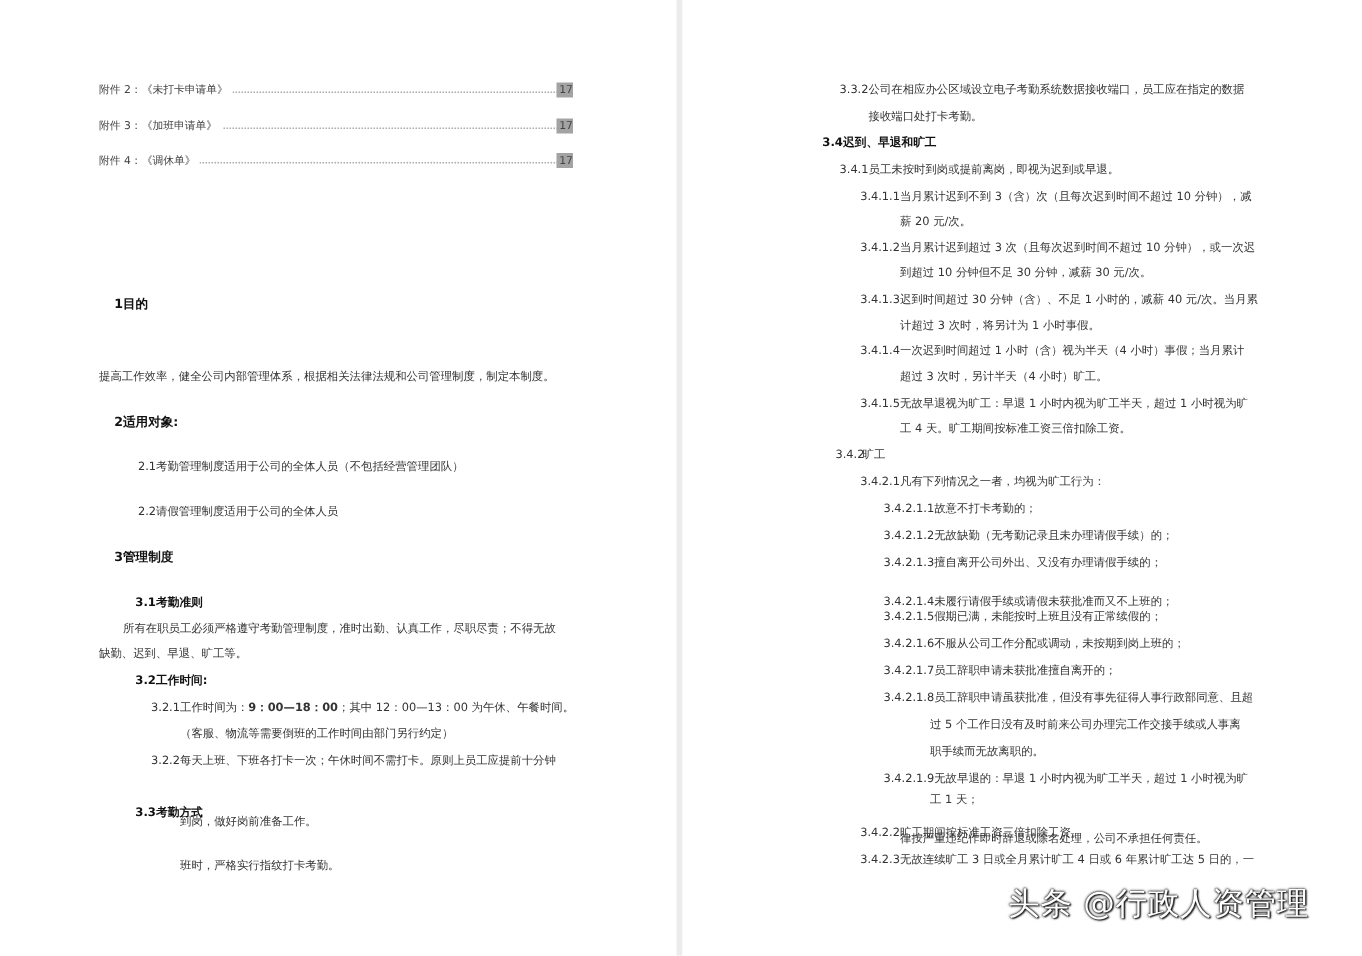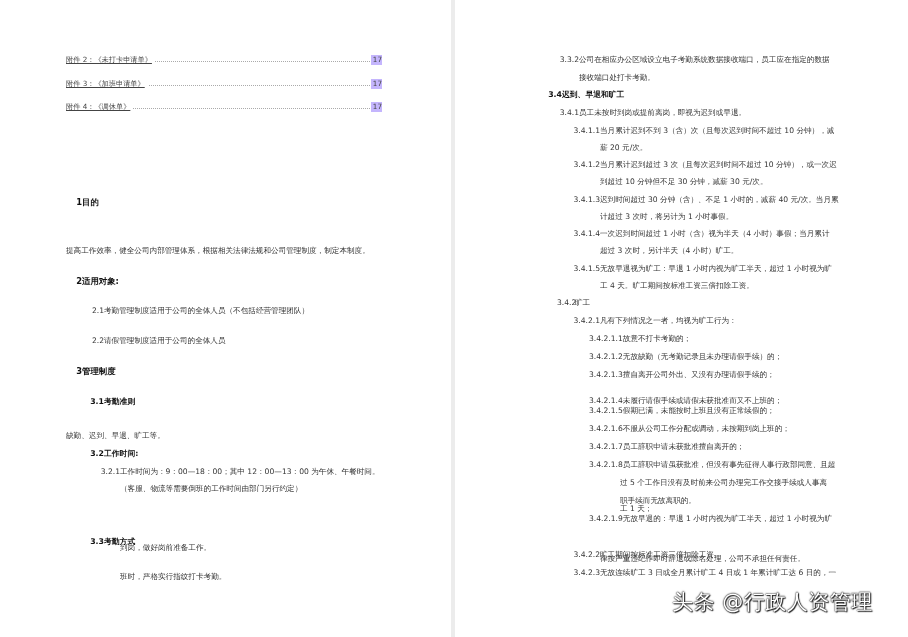--- a/index.html
+++ b/index.html
@@ -11,26 +11,26 @@
   }
   .page { position: absolute; top: 0; height: 637px; background: #fff; }
   .page-left { left: 0; width: 451px; }
   .page-right { left: 455px; width: 453px; }
   .divider { position: absolute; left: 451px; top: 0; width: 4px; height: 637px; background: #ececec; }
 
   .ln { position: absolute; white-space: nowrap; font-size: 7.6px; line-height: 10px; color: #333; text-align: right; }
   .h1 { font-weight: bold; font-size: 8.4px; color: #111; }
   .h2 { font-weight: bold; font-size: 7.8px; color: #111; }
   .num { display: inline-block; }
-  .b { font-weight: normal; }
+  .b { font-weight: bold; }
 
   .toc { position: absolute; left: 66px; width: 316px; height: 10px; font-size: 7.2px; line-height: 10px; color: #444; }
-  .toc .t-label { position: absolute; left: 0; top: 0; background: #fff; padding-right: 3px; text-decoration: underline; }
+  .toc .t-label { position: absolute; left: 0; top: 0; background: #fff; padding-right: 3px; }
   .toc .t-dots { position: absolute; left: 0; right: 0; top: 6px; border-bottom: 1px dotted #aaa; }
-  .toc .t-page { position: absolute; right: 0; top: 0; background: #c4b5fd; padding-left: 2px; }
+  .toc .t-page { position: absolute; right: 0; top: 0; background: #a3a3a3; padding-left: 2px; }
 
   .watermark {
     position: absolute; left: 672px; top: 588px; white-space: nowrap;
     font-size: 21px; color: #fff; letter-spacing: 0.5px;
     text-shadow: 0 0 2px #000, 0 0 1px #000, 1px 1px 1px #333;
     font-family: "DejaVu Sans", sans-serif;
   }
 </style>
 </head>
 <body>
@@ -68,30 +68,34 @@
     <span class="num" style="width:22px">2.2</span><span>请假管理制度适用于公司的全体人员</span>
   </div>
 
   <div class="ln h1" style="left:66px;top:366px">
     <span class="num" style="width:16px">3</span><span>管理制度</span>
   </div>
 
   <div class="ln h2" style="left:82px;top:397px">
     <span class="num" style="width:22px">3.1</span><span>考勤准则</span>
   </div>
+  <div class="ln" style="left:82px;top:414px">所有在职员工必须严格遵守考勤管理制度，准时出勤、认真工作，尽职尽责；不得无故</div>
   <div class="ln" style="left:66px;top:431px">缺勤、迟到、早退、旷工等。</div>
 
   <div class="ln h2" style="left:82px;top:449px">
     <span class="num" style="width:22px">3.2</span><span>工作时间:</span>
   </div>
   <div class="ln" style="left:98px;top:467px">
     <span class="num" style="width:22px">3.2.1</span><span>工作时间为：</span><span class="b">9：00—18：00</span><span>；其中 12：00—13：00 为午休、午餐时间。</span>
   </div>
   <div class="ln" style="left:120px;top:484px">（客服、物流等需要倒班的工作时间由部门另行约定）</div>
 
+  <div class="ln" style="left:98px;top:502px">
+    <span class="num" style="width:22px">3.2.2</span><span>每天上班、下班各打卡一次；午休时间不需打卡。原则上员工应提前十分钟</span>
+  </div>
   <div class="ln" style="left:120px;top:543px">到岗，做好岗前准备工作。</div>
 
   <div class="ln h2" style="left:82px;top:537px">
     <span class="num" style="width:22px">3.3</span><span>考勤方式</span>
   </div>
   <div class="ln" style="left:120px;top:572px">班时，严格实行指纹打卡考勤。</div>
 </div>
 
 <div class="divider"></div>
 
@@ -137,23 +141,23 @@
 <div class="ln" style="left:589px;top:396px"><span>3.4.2.1.4</span><span>未履行请假手续或请假未获批准而又不上班的；</span></div>
 <div class="ln" style="left:589px;top:406px"><span>3.4.2.1.5</span><span>假期已满，未能按时上班且没有正常续假的；</span></div>
 <div class="ln" style="left:589px;top:424px"><span>3.4.2.1.6</span><span>不服从公司工作分配或调动，未按期到岗上班的；</span></div>
 <div class="ln" style="left:589px;top:442px"><span>3.4.2.1.7</span><span>员工辞职申请未获批准擅自离开的；</span></div>
 
 <div class="ln" style="left:589px;top:460px"><span>3.4.2.1.8</span><span>员工辞职申请虽获批准，但没有事先征得人事行政部同意、且超</span></div>
 <div class="ln" style="left:620px;top:478px">过 5 个工作日没有及时前来公司办理完工作交接手续或人事离</div>
 <div class="ln" style="left:620px;top:496px">职手续而无故离职的。</div>
 
 <div class="ln" style="left:589px;top:514px"><span>3.4.2.1.9</span><span>无故早退的：早退 1 小时内视为旷工半天，超过 1 小时视为旷</span></div>
-<div class="ln" style="left:620px;top:504px">工 1 天；</div>
+<div class="ln" style="left:620px;top:528px">工 1 天；</div>
 
 <div class="ln" style="left:573px;top:550px">
   <span class="num" style="width:27px">3.4.2.2</span><span>旷工期间按标准工资三倍扣除工资。</span>
 </div>
 <div class="ln" style="left:573px;top:568px">
-  <span class="num" style="width:27px">3.4.2.3</span><span>无故连续旷工 3 日或全月累计旷工 4 日或 1 年累计旷工达 6 日的，一</span>
+  <span class="num" style="width:27px">3.4.2.3</span><span>无故连续旷工 3 日或全月累计旷工 4 日或 6 年累计旷工达 5 日的，一</span>
 </div>
 <div class="ln" style="left:600px;top:554px">律按严重违纪作即时辞退或除名处理，公司不承担任何责任。</div>
 
 <div class="watermark">头条 @行政人资管理</div>
 
 </body></html>

